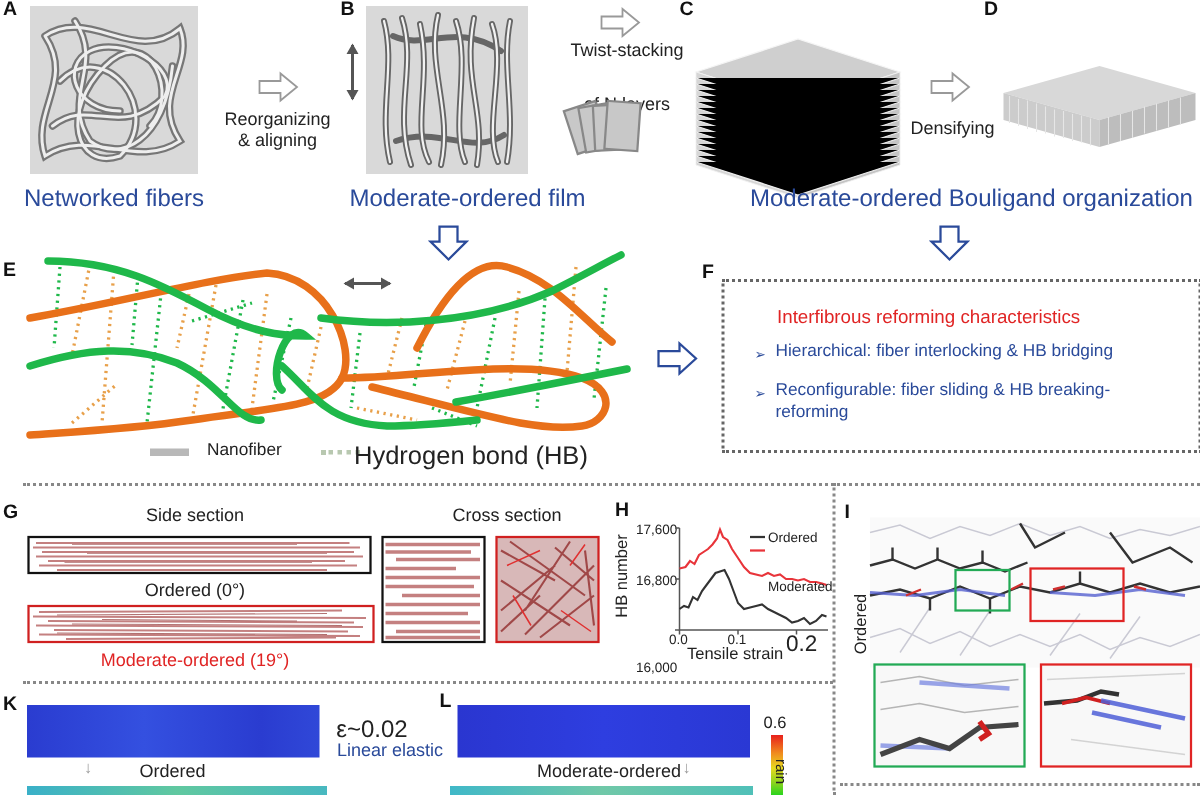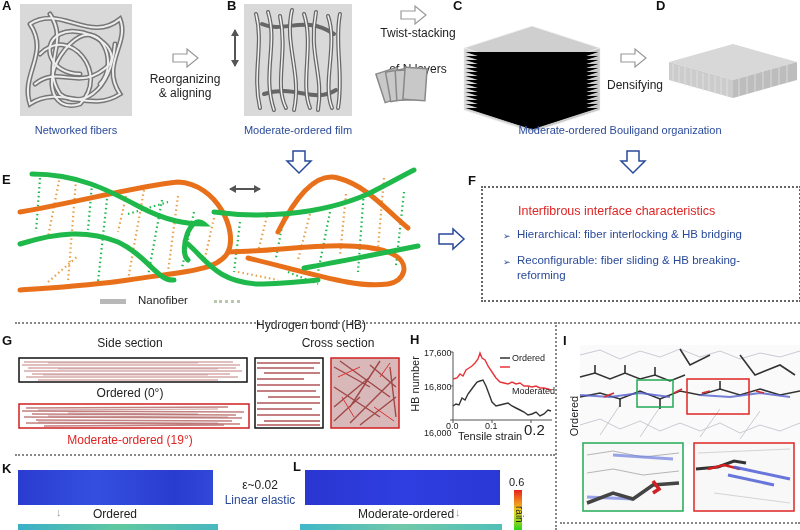--- a/index.html
+++ b/index.html
@@ -2,21 +2,21 @@
 <html><head>
 <meta charset="utf-8">
 <style>
   * { box-sizing: border-box; margin: 0; padding: 0; }
   html, body { width: 800px; height: 530px; overflow: hidden; background: #ffffff; }
   body { position: relative; font-family: "Liberation Sans", sans-serif; color: #222; }
   .abs { position: absolute; }
   .plabel { position: absolute; font-weight: bold; font-size: 13px; color: #111; font-family: "Liberation Sans", sans-serif; }
   .blue { color: #2a4a9a; }
   .red { color: #e02424; }
-  .txt { position: absolute; font-size: 11px; white-space: nowrap; font-family: "Liberation Sans", sans-serif; }
+  .txt { position: absolute; font-size: 16px; white-space: nowrap; font-family: "Liberation Sans", sans-serif; }
   .center { text-align: center; }
   .hsep { position: absolute; height: 0; border-top: 2px dotted #888; }
   .vsep { position: absolute; width: 0; border-left: 2px dotted #888; }
   svg { position: absolute; overflow: visible; }
   .fbox { position: absolute; border: 2px dotted #666; }
   .bul { position: absolute; font-size: 11.5px; color: #2a4a9a; white-space: nowrap; font-family: "Liberation Sans", sans-serif; }
   .colorbar { position: absolute; background: linear-gradient(to bottom, #e8201c 0%, #f08a1e 30%, #e8d81e 55%, #8ad41e 80%, #2ad41e 100%); }
   .strainmap { position: absolute; background: #2a3fd4; }
 </style>
 </head>
@@ -199,29 +199,29 @@
     <path d="M14,2 C60,2 90,18 120,34 C150,50 170,52 186,52 C172,40 160,80 170,88"></path>
     <path d="M2,72 C40,60 70,58 100,70 C130,84 140,110 156,108"></path>
     <path d="M196,40 C240,46 300,44 350,22 C370,12 384,4 396,-2"></path>
     <path d="M170,72 C190,90 200,110 240,112 C260,112 280,110 300,108"></path>
     <path d="M286,96 C320,90 360,82 400,74"></path>
   </g>
 </svg>
 <div class="abs" style="left:100px;top:299px;width:26px;height:5px;background:#b8b8b8;"></div>
 <div class="txt" style="left:138px;top:294px;font-size:11.5px;">Nanofiber</div>
 <div class="abs" style="left:214px;top:300px;width:26px;height:0;border-top:3px dotted #b8c8b0;"></div>
-<div class="txt" style="left:256px;top:294px;font-size:12px;margin-top:24px;">Hydrogen bond (HB)</div>
+<div class="txt" style="left:236px;top:294px;font-size:17px;">Hydrogen bond (HB)</div>
 
 <svg width="28" height="22" style="left:438px;top:228px;">
   <path d="M1,6 L15,6 L15,1 L26,11 L15,21 L15,16 L1,16 Z" fill="#fff" stroke="#2a4a9a" stroke-width="1.5"></path>
 </svg>
 
 <div class="plabel" style="left:468px;top:173px;">F</div>
 <div class="fbox" style="left:481px;top:186px;width:320px;height:116px;"></div>
-<div class="txt red" style="left:518px;top:204px;font-size:12.5px;">Interfibrous interface characteristics</div>
+<div class="txt red" style="left:518px;top:204px;font-size:12.5px;">Interfibrous reforming characteristics</div>
 <div class="bul" style="left:503px;top:228px;font-size:9px;top:231px;">➢</div>
 <div class="bul" style="left:517px;top:228px;">Hierarchical: fiber interlocking &amp; HB bridging</div>
 <div class="bul" style="left:503px;top:257px;font-size:9px;">➢</div>
 <div class="bul" style="left:517px;top:254px;">Reconfigurable: fiber sliding &amp; HB breaking-</div>
 <div class="bul" style="left:517px;top:269px;">reforming</div>
 
 <div class="hsep" style="left:15px;top:322px;width:785px;"></div>
 <div class="vsep" style="left:555px;top:322px;height:208px;"></div>
 <div class="hsep" style="left:15px;top:454px;width:540px;"></div>
 <div class="hsep" style="left:560px;top:522px;width:240px;"></div>
@@ -264,21 +264,21 @@
   </g>
   <g stroke="#e03030" stroke-width="1">
     <path d="M8,20 L30,10 M44,50 L64,64 M12,40 L24,60 M50,20 L60,6"></path>
   </g>
 </svg>
 
 <div class="plabel" style="left:410px;top:332px;">H</div>
 <div class="txt" style="left:380px;top:378px;font-size:11px;transform:rotate(-90deg);transform-origin:center;width:70px;text-align:center;">HB number</div>
 <div class="txt" style="left:424px;top:348px;font-size:9px;">17,600</div>
 <div class="txt" style="left:424px;top:382px;font-size:9px;">16,800</div>
-<div class="txt" style="left:424px;top:428px;font-size:9px;">16,000</div>
+<div class="txt" style="left:424px;top:440px;font-size:9px;">16,000</div>
 <svg width="100" height="70" style="left:452px;top:352px;">
   <path d="M1,0 L1,68 L100,68" stroke="#555" stroke-width="1" fill="none"></path>
   <path d="M1,0 L-2,0 M1,34 L-2,34 M1,68 L-2,68" stroke="#555" stroke-width="1"></path>
   <path d="M1,68 L1,71 M40,68 L40,71 M79,68 L79,71" stroke="#555" stroke-width="1"></path>
 
   <polyline fill="none" stroke="#e8343a" stroke-width="1.4" points="1,27 5,26 8,22 11,24 14,18 17,16 20,14 23,11 26,7 28,1 30,6 33,8 36,14 40,20 44,26 48,30 52,31 56,32 60,30 64,32 68,31 72,34 76,34 80,35 84,34 88,36 92,36 96,37 99,38"></polyline>
 
   <polyline fill="none" stroke="#333" stroke-width="1.4" points="1,54 4,52 7,53 10,46 13,48 16,42 19,38 22,34 25,30 28,29 31,28 34,34 37,42 40,50 44,54 48,53 52,52 56,51 60,54 64,56 68,58 72,60 76,63 80,62 84,60 88,64 92,62 96,58 99,59"></polyline>
   <path d="M48,6 L58,6" stroke="#333" stroke-width="1.5"></path>
   <path d="M48,15 L58,15" stroke="#e8343a" stroke-width="1.5"></path>
@@ -344,21 +344,21 @@
       <path d="M34,32 L80,42"></path>
     </g>
 </svg>
 
 <div class="plabel" style="left:2px;top:461px;">K</div>
 <div class="strainmap" style="left:18px;top:470px;width:195px;height:35px;background:linear-gradient(90deg,#2a3cd0,#3450e0 40%,#2a3cd0 80%,#3048d8);"></div>
 <div class="txt" style="left:56px;top:506px;font-size:11px;color:#999;">↓</div>
 <div class="txt" style="left:93px;top:507px;font-size:12px;">Ordered</div>
 <div class="strainmap" style="left:18px;top:524px;width:200px;height:6px;background:linear-gradient(90deg,#3ab0c8,#60c8a0 50%,#48b8c0);"></div>
 
-<div class="txt center" style="left:220px;top:478px;width:80px;font-size:12px;">ε~0.02</div>
+<div class="txt center" style="left:208px;top:478px;width:80px;font-size:16px;">ε~0.02</div>
 <div class="txt blue center" style="left:216px;top:493px;width:88px;font-size:12px;">Linear elastic</div>
 
 <div class="plabel" style="left:293px;top:459px;">L</div>
 <div class="strainmap" style="left:305px;top:470px;width:195px;height:35px;background:linear-gradient(90deg,#2a36d0,#2e3ee0 50%,#2a38d4);"></div>
 <div class="txt" style="left:358px;top:507px;font-size:12px;">Moderate-ordered</div>
 <div class="txt" style="left:455px;top:506px;font-size:11px;color:#999;">↓</div>
 <div class="strainmap" style="left:300px;top:524px;width:202px;height:6px;background:linear-gradient(90deg,#40b8c8,#70c8a8 50%,#50c0b8);"></div>
 
 <div class="txt" style="left:509px;top:476px;font-size:11px;">0.6</div>
 <div class="colorbar" style="left:514px;top:490px;width:8px;height:40px;"></div>

